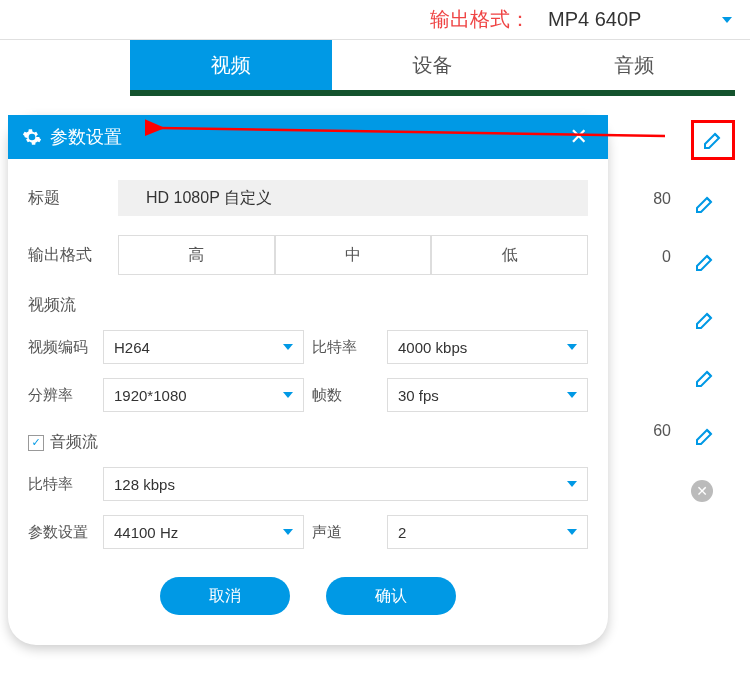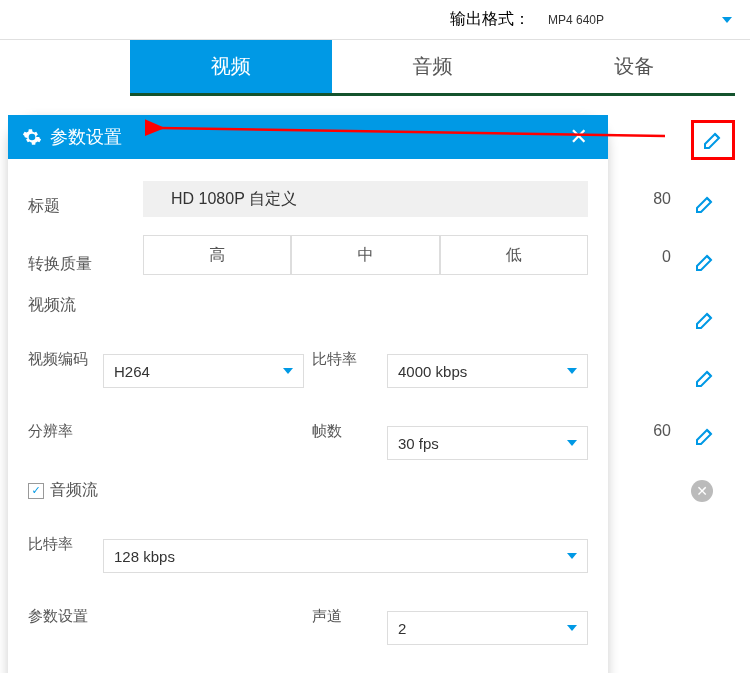--- a/index.html
+++ b/index.html
@@ -1,55 +1,55 @@
 <!DOCTYPE html>
 <html><head>
   <meta charset="utf-8">
   <style>
     * { box-sizing: border-box; margin: 0; padding: 0; font-family: "Microsoft YaHei", sans-serif; }
     body { width: 750px; height: 673px; background: #fff; position: relative; overflow: hidden; }
     
     .top-bar { height: 40px; display: flex; align-items: center; justify-content: flex-end; padding-right: 10px; border-bottom: 1px solid #e0e0e0; }
-    .top-label { color: #000000; font-size: 16px; margin-right: 10px; }
-    .top-select { display: flex; align-items: center; width: 200px; height: 30px; border: none; background: #fff; padding: 0 8px; font-size: 12px; color: #333; position: relative; }
+    .top-label { color: #ef4444; font-size: 20px; margin-right: 10px; }
+    .top-select { display: flex; align-items: center; width: 200px; height: 30px; border: none; background: #fff; padding: 0 8px; font-size: 20px; color: #333; position: relative; }
     .top-select .caret { margin-left: auto; color: #0099e5; }
     
-    .tabs-bar { height: 56px; display: flex; border-bottom: 3px solid #14532d; margin-left: 130px; margin-right: 15px; }
+    .tabs-bar { height: 56px; display: flex; border-bottom: 6px solid #14532d; margin-left: 130px; margin-right: 15px; }
     .tab { flex: 1; display: flex; align-items: center; justify-content: center; font-size: 20px; color: #555; cursor: pointer; }
     .tab.active { background: #0099e5; color: #fff; }
     
     .format-list { position: absolute; right: 15px; top: 120px; display: flex; flex-direction: column; gap: 30px; }
     .format-row { display: flex; align-items: flex-start; gap: 20px; }
     .format-text { color: #555; font-size: 16px; min-width: 30px; text-align: right; }
     .edit-icon { width: 28px; height: 28px; display: flex; align-items: center; justify-content: center; cursor: pointer; }
     .edit-icon svg { width: 24px; height: 24px; stroke: #0099e5; fill: none; stroke-width: 2; }
     .edit-icon.highlighted { border: 3px solid #ff0000; padding: 2px; width: 44px; height: 40px; }
     .close-gray { width: 22px; height: 22px; border-radius: 50%; background: #bbb; color: #fff; display: flex; align-items: center; justify-content: center; font-size: 14px; cursor: pointer; }
     
     .dialog { position: absolute; left: 8px; top: 115px; width: 600px; background: #fff; box-shadow: 0 4px 12px rgba(0,0,0,0.2); border-radius: 28px; }
     .dialog-header { height: 44px; background: #0099e5; color: #fff; display: flex; align-items: center; padding: 0 14px; font-size: 18px; }
     .gear-icon { width: 20px; height: 20px; margin-right: 8px; }
     .dialog-close { margin-left: auto; font-size: 22px; cursor: pointer; padding: 0 6px; }
     
     .dialog-body { padding: 20px 20px 24px 20px; }
-    .field-row { display: flex; align-items: flex-end; margin-bottom: 18px; min-height: 38px; gap: 25px; }
+    .field-row { display: flex; align-items: center; margin-bottom: 18px; min-height: 38px; }
     .field-label { width: 90px; color: #555; font-size: 16px; }
     .field-input { flex: 1; height: 36px; background: #f0f0f0; border: none; padding: 0 28px; font-size: 16px; color: #333; }
     
     .quality-btns { display: flex; flex: 1; gap: 0; }
     .q-btn { flex: 1; height: 40px; border: 1px solid #ddd; background: #fff; display: flex; align-items: center; justify-content: center; font-size: 16px; color: #555; cursor: pointer; }
     
     .section-title { font-size: 16px; color: #555; margin: 20px 0 14px 0; }
     .section-title.with-check { display: flex; align-items: center; gap: 6px; }
     .checkbox { width: 16px; height: 16px; border: 1px solid #999; display: flex; align-items: center; justify-content: center; font-size: 11px; color: #0099e5; }
     
     .two-col { display: flex; gap: 8px; margin-bottom: 14px; }
     .col { flex: 1; display: flex; align-items: center; }
     .col-label { width: 75px; color: #555; font-size: 15px; }
-    .dropdown { flex: 1; height: 34px; border: 1px solid #ddd; display: flex; align-items: center; padding: 0 10px; font-size: 15px; color: #333; cursor: pointer; position: relative; margin-top: 24px; }
+    .dropdown { flex: 1; height: 34px; border: 1px solid #ddd; display: flex; align-items: center; padding: 0 10px; font-size: 15px; color: #333; cursor: pointer; position: relative; }
     .dropdown .caret { margin-left: auto; color: #0099e5; font-size: 12px; }
     
     .dialog-footer { display: flex; justify-content: center; gap: 36px; padding: 14px 0 6px 0; }
     .btn { width: 130px; height: 38px; border: none; border-radius: 20px; background: #0099e5; color: #fff; font-size: 16px; cursor: pointer; display: flex; align-items: center; justify-content: center; }
     
     .arrow-annotation { position: absolute; left: 145px; top: 118px; pointer-events: none; z-index: 10; }
     
     .caret-tri { display: inline-block; width: 0; height: 0; border-left: 5px solid transparent; border-right: 5px solid transparent; border-top: 6px solid #0099e5; }
   </style>
 </head>
@@ -61,24 +61,24 @@
     <span>MP4  640P</span>
     <span class="caret caret-tri"></span>
   </div>
 </div>
 
 <div class="tabs-bar">
   <div class="tab active">
     <span>视频</span>
   </div>
   <div class="tab">
+    <span>设备</span>
+  </div>
+  <div class="tab">
     <span>音频</span>
-  </div>
-  <div class="tab">
-    <span>设备</span>
   </div>
 </div>
 
 <div class="format-list">
   <div class="format-row">
     <span class="format-text"></span>
     <div class="edit-icon highlighted">
       <svg viewBox="0 0 24 24">
           <path d="M4 16v4h4l10-10-4-4L4 16z"></path>
           <path d="M14 6l4 4"></path>
@@ -145,21 +145,21 @@
     <span class="dialog-close">✕</span>
   </div>
 
   <div class="dialog-body">
     <div class="field-row">
       <div class="field-label">标题</div>
       <input class="field-input" value="HD 1080P 自定义" style="">
     </div>
 
     <div class="field-row">
-      <div class="field-label">转换质量</div>
+      <div class="field-label">输出格式</div>
       <div class="quality-btns">
         <div class="q-btn">
             <span>高</span>
           </div>
         <div class="q-btn">
             <span>中</span>
           </div>
         <div class="q-btn">
             <span>低</span>
           </div>
@@ -181,20 +181,24 @@
         <div class="dropdown">
           <span>4000 kbps</span>
           <span class="caret caret-tri"></span>
         </div>
       </div>
     </div>
 
     <div class="two-col">
       <div class="col">
         <div class="col-label">分辨率</div>
+        <div class="dropdown">
+          <span>1920*1080</span>
+          <span class="caret caret-tri"></span>
+        </div>
       </div>
       <div class="col">
         <div class="col-label">帧数</div>
         <div class="dropdown">
           <span>30 fps</span>
           <span class="caret caret-tri"></span>
         </div>
       </div>
     </div>
 
@@ -209,20 +213,24 @@
         <div class="dropdown">
           <span>128 kbps</span>
           <span class="caret caret-tri"></span>
         </div>
       </div>
     </div>
 
     <div class="two-col">
       <div class="col">
         <div class="col-label">参数设置</div>
+        <div class="dropdown">
+          <span>44100 Hz</span>
+          <span class="caret caret-tri"></span>
+        </div>
       </div>
       <div class="col">
         <div class="col-label">声道</div>
         <div class="dropdown">
           <span>2</span>
           <span class="caret caret-tri"></span>
         </div>
       </div>
     </div>
 

